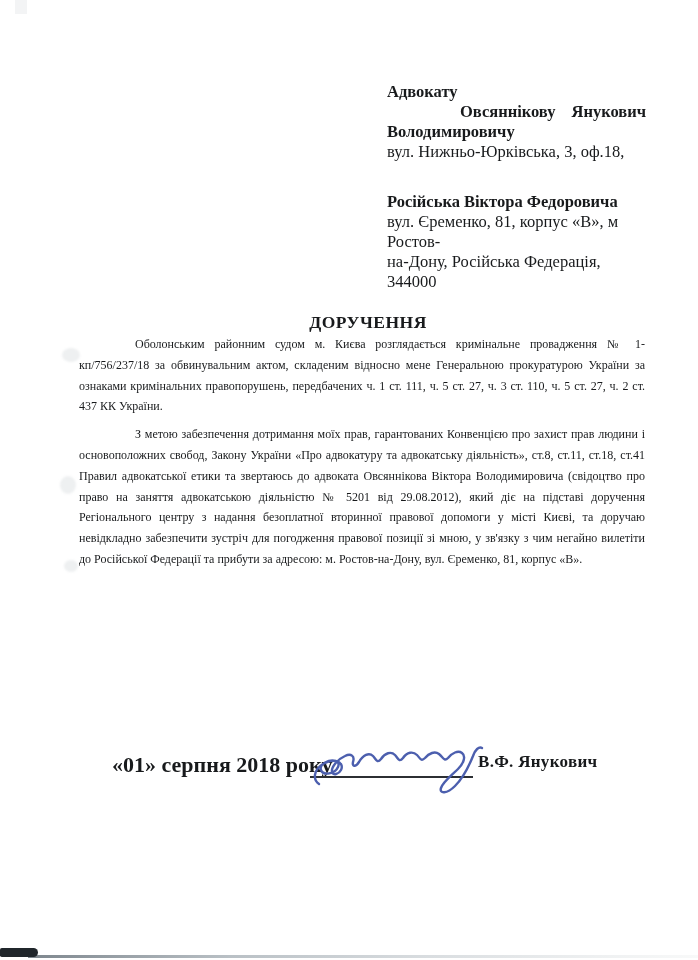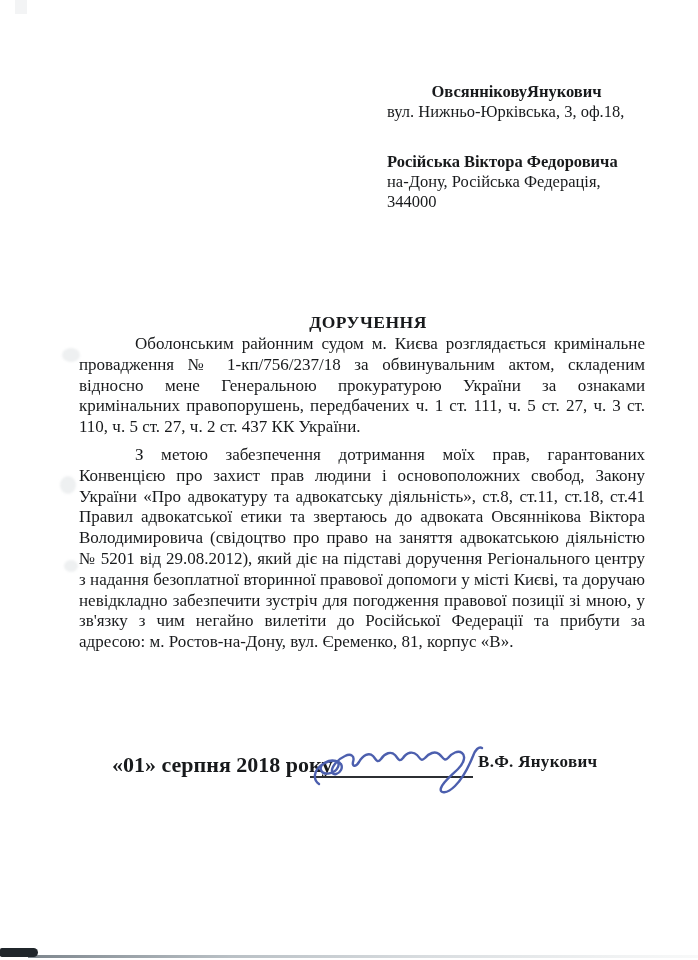--- a/index.html
+++ b/index.html
@@ -27,32 +27,32 @@
   .artifact-bottom-blob{
     position:absolute;left:0;bottom:3px;width:38px;height:9px;
     background:#20262b;border-radius:2px 5px 5px 2px;
   }
   
   .recipient{
     position:absolute;left:387px;top:82px;width:259px;
     font-size:16.5px;line-height:20px;
   }
   .bold{font-weight:bold;}
-  .spread{display:flex;justify-content:center;}
+  .spread{display:flex;justify-content:flex-end;gap:16px;}
   .block-gap{height:30px;}
   
   .doc-title{
     position:absolute;left:79px;top:306px;width:566px;
     margin:6px;text-align:center;
     font-size:17.5px;font-weight:bold;letter-spacing:0.5px;
   }
   
   .body-text{
     position:absolute;left:79px;top:334px;width:566px;
-    font-size:17px;line-height:20.8px;text-align:justify;
+    font-size:12px;line-height:20.8px;text-align:justify;
   }
   .body-text p{margin:0 0 7px 0;text-indent:56px;}
   
   .date-line{
     position:absolute;left:112px;top:752px;
     font-size:22px;font-weight:bold;
   }
   .sig-underline{
     position:absolute;left:310px;top:776px;width:163px;height:0;
     border-top:2px solid #2c2f33;
@@ -70,27 +70,30 @@
 <body>
 
 <div class="page">
 
   <div class="artifact-topleft"></div>
   <div class="smudge s1"></div>
   <div class="smudge s2"></div>
   <div class="smudge s3"></div>
 
   <div class="recipient">
+    <div class="bold">Адвокату</div>
     <div class="bold spread">
       <span>Овсяннікову</span>
       <span>Янукович</span>
     </div>
+    <div class="bold">Володимировичу</div>
     <div>вул. Нижньо-Юрківська, 3, оф.18,</div>
     <div class="block-gap"></div>
     <div class="bold">Російська Віктора Федоровича</div>
+    <div>вул. Єременко, 81, корпус «В», м Ростов-</div>
     <div>на-Дону, Російська Федерація, 344000</div>
   </div>
 
   <h1 class="doc-title">ДОРУЧЕННЯ</h1>
 
   <div class="body-text">
     <p>Оболонським районним судом м. Києва розглядається кримінальне провадження № 1-кп/756/237/18 за обвинувальним актом, складеним відносно мене Генеральною прокуратурою України за ознаками кримінальних правопорушень, передбачених ч. 1 ст. 111, ч. 5 ст. 27, ч. 3 ст. 110, ч. 5 ст. 27, ч. 2 ст. 437 КК України.</p>
     <p>З метою забезпечення дотримання моїх прав, гарантованих Конвенцією про захист прав людини і основоположних свобод, Закону України «Про адвокатуру та адвокатську діяльність», ст.8, ст.11, ст.18, ст.41 Правил адвокатської етики та звертаюсь до адвоката Овсяннікова Віктора Володимировича (свідоцтво про право на заняття адвокатською діяльністю № 5201 від 29.08.2012), який діє на підставі доручення Регіонального центру з надання безоплатної вторинної правової допомоги у місті Києві, та доручаю невідкладно забезпечити зустріч для погодження правової позиції зі мною, у зв'язку з чим негайно вилетіти до Російської Федерації та прибути за адресою: м. Ростов-на-Дону, вул. Єременко, 81, корпус «В».</p>
   </div>
 

